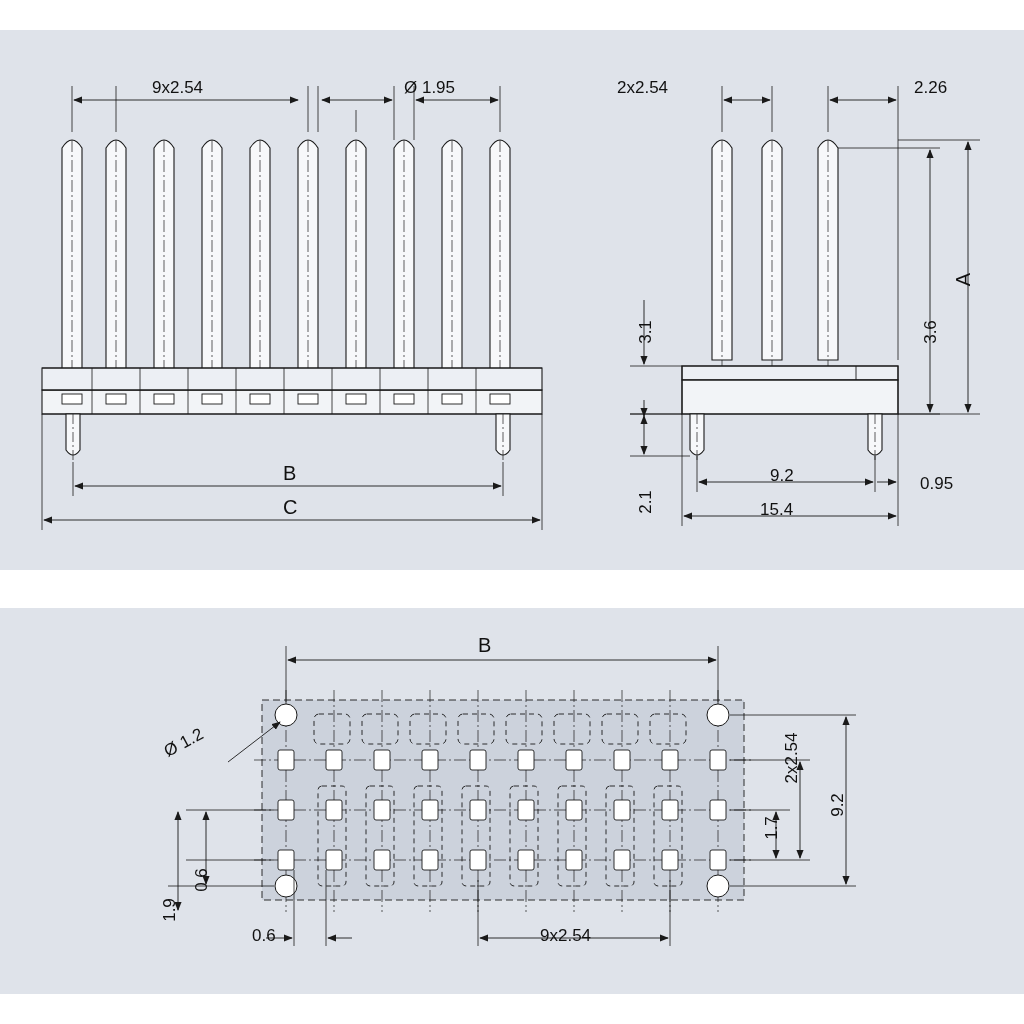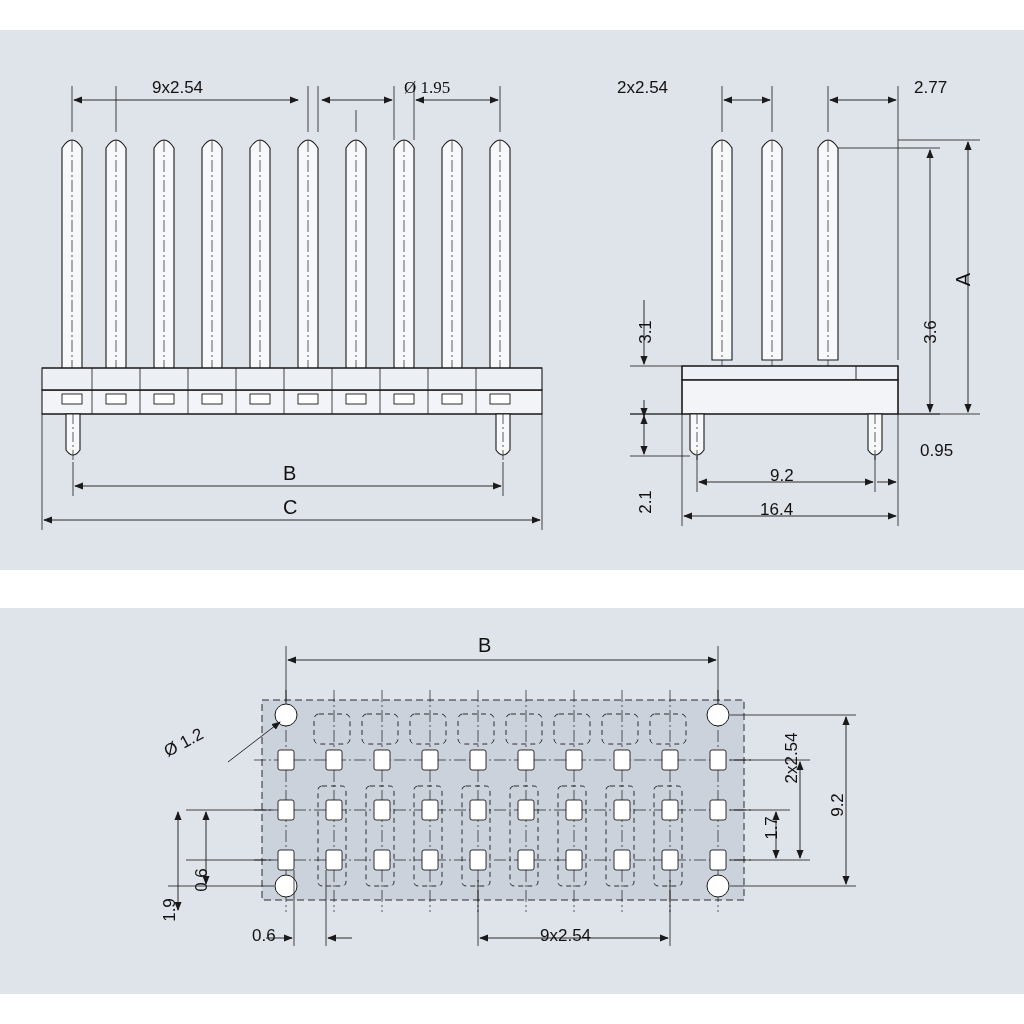--- a/index.html
+++ b/index.html
@@ -360,33 +360,33 @@
       <g stroke-width="0.8">
         <line x1="478" y1="880" x2="478" y2="946"></line>
         <line x1="670" y1="880" x2="670" y2="946"></line>
       </g>
       <line x1="480" y1="938" x2="668" y2="938" stroke-width="0.9" marker-start="url(#ahs)" marker-end="url(#ah)"></line>
 
     </g>
   </svg>
 
   <div class="lbl" style="left:152px;top:78px;">9x2.54</div>
-  <div class="lbl" style="left:404px;top:78px;font-family:Liberation Serif, serif;">Ø 1.95</div>
+  <div class="lbl" style="left:404px;top:78px;">Ø 1.95</div>
   <div class="lbl" style="left:283px;top:462px;font-size:20px;">B</div>
   <div class="lbl" style="left:283px;top:496px;font-size:20px;">C</div>
 
   <div class="lbl" style="left:617px;top:78px;">2x2.54</div>
-  <div class="lbl" style="left:914px;top:78px;">2.77</div>
+  <div class="lbl" style="left:914px;top:78px;">2.26</div>
   <div class="lbl vert" style="left:957px;top:268px;font-size:20px;transform:rotate(-90deg);">A</div>
   <div class="lbl vert" style="left:919px;top:322px;transform:rotate(-90deg);">3.6</div>
   <div class="lbl vert" style="left:634px;top:322px;transform:rotate(-90deg);">3.1</div>
   <div class="lbl vert" style="left:634px;top:492px;transform:rotate(-90deg);">2.1</div>
   <div class="lbl" style="left:770px;top:466px;">9.2</div>
-  <div class="lbl" style="left:920px;top:441px;">0.95</div>
-  <div class="lbl" style="left:760px;top:500px;">16.4</div>
+  <div class="lbl" style="left:920px;top:474px;">0.95</div>
+  <div class="lbl" style="left:760px;top:500px;">15.4</div>
 
   <div class="lbl" style="left:478px;top:634px;font-size:20px;">B</div>
   <div class="lbl" style="left:163px;top:733px;transform:rotate(-28deg);">Ø 1.2</div>
   <div class="lbl vert" style="left:766px;top:748px;transform:rotate(-90deg);">2x2.54</div>
   <div class="lbl vert" style="left:826px;top:795px;transform:rotate(-90deg);">9.2</div>
   <div class="lbl vert" style="left:760px;top:818px;transform:rotate(-90deg);">1.7</div>
   <div class="lbl vert" style="left:158px;top:900px;transform:rotate(-90deg);">1.9</div>
   <div class="lbl vert" style="left:190px;top:870px;transform:rotate(-90deg);">0.6</div>
   <div class="lbl" style="left:252px;top:926px;">0.6</div>
   <div class="lbl" style="left:540px;top:926px;">9x2.54</div>

